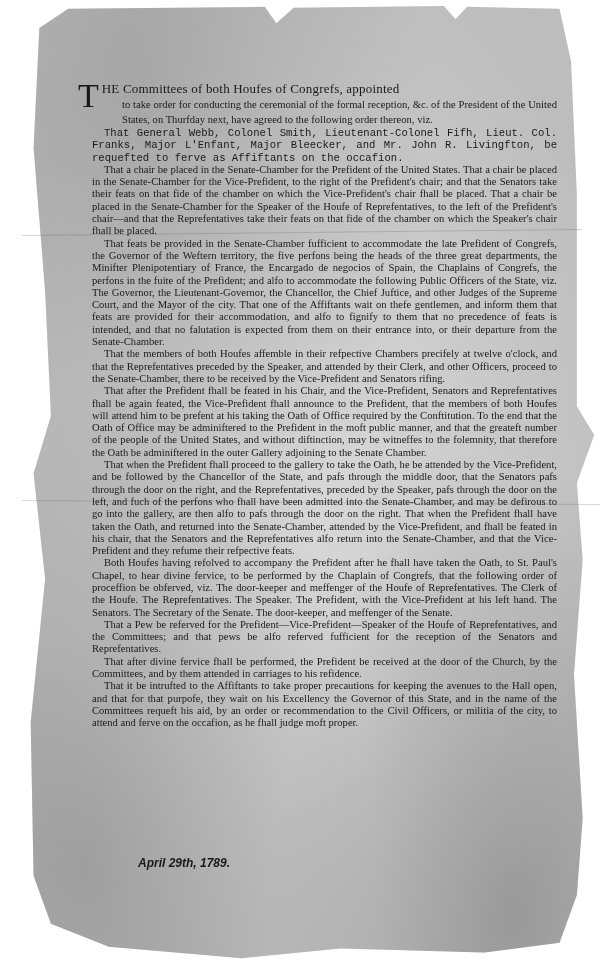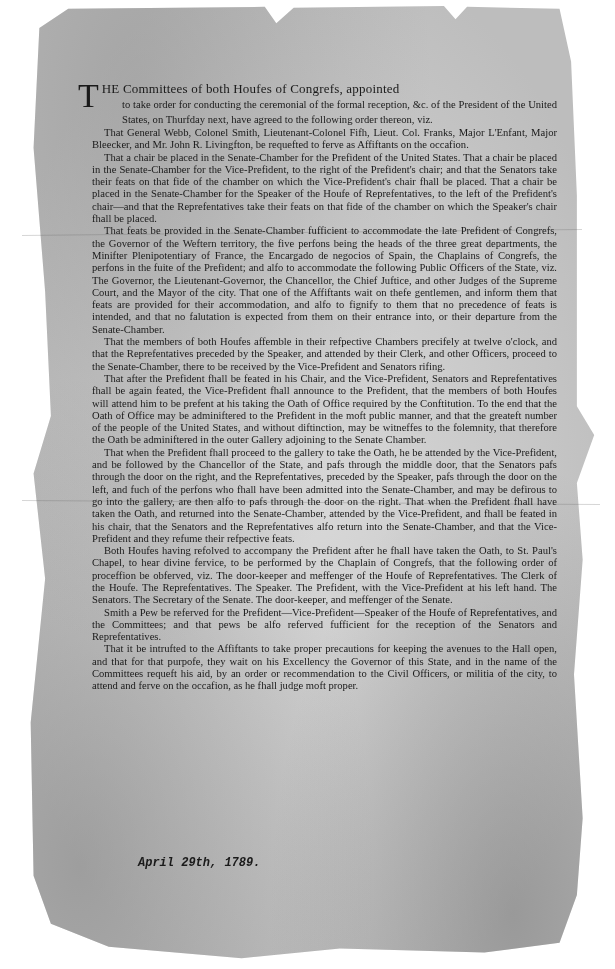--- a/index.html
+++ b/index.html
@@ -63,26 +63,27 @@
       font-size: 10.6px;
       line-height: 15px;
       padding-left: 30px;
     }
     p.para {
       margin: 0;
       text-indent: 12px;
     }
     p.para.first-after-head {
       text-indent: 12px;
+      font-family: Liberation Mono, monospace;
     }
     .date-line {
       position: absolute;
       left: 138px;
       top: 856px;
-      font-family: Liberation Mono, monospace;
+      font-family: Liberation Sans, sans-serif;
       font-style: italic;
       font-weight: bold;
       font-size: 12px;
       color: #1a1a1a;
     }
     .crease {
       position: absolute;
       background: rgba(90,90,90,0.25);
       height: 1px;
     }
@@ -100,17 +101,18 @@
     <span class="heading-main">HE Committees of both Houfes of Congrefs, appointed</span>
   </div>
   <span class="intro-line">to take order for conducting the ceremonial of the formal reception, &amp;c. of the President of the United States, on Thurfday next, have agreed to the following order thereon, viz.</span>
   <p class="para first-after-head">That General Webb, Colonel Smith, Lieutenant-Colonel Fifh, Lieut. Col. Franks, Major L'Enfant, Major Bleecker, and Mr. John R. Livingfton, be requefted to ferve as Affiftants on the occafion.</p>
   <p class="para">That a chair be placed in the Senate-Chamber for the Prefident of the United States. That a chair be placed in the Senate-Chamber for the Vice-Prefident, to the right of the Prefident's chair; and that the Senators take their feats on that fide of the chamber on which the Vice-Prefident's chair fhall be placed. That a chair be placed in the Senate-Chamber for the Speaker of the Houfe of Reprefentatives, to the left of the Prefident's chair—and that the Reprefentatives take their feats on that fide of the chamber on which the Speaker's chair fhall be placed.</p>
   <p class="para">That feats be provided in the Senate-Chamber fufficient to accommodate the late Prefident of Congrefs, the Governor of the Weftern territory, the five perfons being the heads of the three great departments, the Minifter Plenipotentiary of France, the Encargado de negocios of Spain, the Chaplains of Congrefs, the perfons in the fuite of the Prefident; and alfo to accommodate the following Public Officers of the State, viz. The Governor, the Lieutenant-Governor, the Chancellor, the Chief Juftice, and other Judges of the Supreme Court, and the Mayor of the city. That one of the Affiftants wait on thefe gentlemen, and inform them that feats are provided for their accommodation, and alfo to fignify to them that no precedence of feats is intended, and that no falutation is expected from them on their entrance into, or their departure from the Senate-Chamber.</p>
   <p class="para">That the members of both Houfes affemble in their refpective Chambers precifely at twelve o'clock, and that the Reprefentatives preceded by the Speaker, and attended by their Clerk, and other Officers, proceed to the Senate-Chamber, there to be received by the Vice-Prefident and Senators rifing.</p>
   <p class="para">That after the Prefident fhall be feated in his Chair, and the Vice-Prefident, Senators and Reprefentatives fhall be again feated, the Vice-Prefident fhall announce to the Prefident, that the members of both Houfes will attend him to be prefent at his taking the Oath of Office required by the Conftitution. To the end that the Oath of Office may be adminiftered to the Prefident in the moft public manner, and that the greateft number of the people of the United States, and without diftinction, may be witneffes to the folemnity, that therefore the Oath be adminiftered in the outer Gallery adjoining to the Senate Chamber.</p>
   <p class="para">That when the Prefident fhall proceed to the gallery to take the Oath, he be attended by the Vice-Prefident, and be followed by the Chancellor of the State, and pafs through the middle door, that the Senators pafs through the door on the right, and the Reprefentatives, preceded by the Speaker, pafs through the door on the left, and fuch of the perfons who fhall have been admitted into the Senate-Chamber, and may be defirous to go into the gallery, are then alfo to pafs through the door on the right. That when the Prefident fhall have taken the Oath, and returned into the Senate-Chamber, attended by the Vice-Prefident, and fhall be feated in his chair, that the Senators and the Reprefentatives alfo return into the Senate-Chamber, and that the Vice-Prefident and they refume their refpective feats.</p>
   <p class="para">Both Houfes having refolved to accompany the Prefident after he fhall have taken the Oath, to St. Paul's Chapel, to hear divine fervice, to be performed by the Chaplain of Congrefs, that the following order of proceffion be obferved, viz. The door-keeper and meffenger of the Houfe of Reprefentatives. The Clerk of the Houfe. The Reprefentatives. The Speaker. The Prefident, with the Vice-Prefident at his left hand. The Senators. The Secretary of the Senate. The door-keeper, and meffenger of the Senate.</p>
-  <p class="para">Smith a Pew be referved for the Prefident—Vice-Prefident—Speaker of the Houfe of Reprefentatives, and the Committees; and that pews be alfo referved fufficient for the reception of the Senators and Reprefentatives.</p>
+  <p class="para">That a Pew be referved for the Prefident—Vice-Prefident—Speaker of the Houfe of Reprefentatives, and the Committees; and that pews be alfo referved fufficient for the reception of the Senators and Reprefentatives.</p>
+  <p class="para">That after divine fervice fhall be performed, the Prefident be received at the door of the Church, by the Committees, and by them attended in carriages to his refidence.</p>
   <p class="para">That it be intrufted to the Affiftants to take proper precautions for keeping the avenues to the Hall open, and that for that purpofe, they wait on his Excellency the Governor of this State, and in the name of the Committees requeft his aid, by an order or recommendation to the Civil Officers, or militia of the city, to attend and ferve on the occafion, as he fhall judge moft proper.</p>
 </div>
 
 <div class="date-line">April 29th, 1789.</div>
 
 </body></html>

